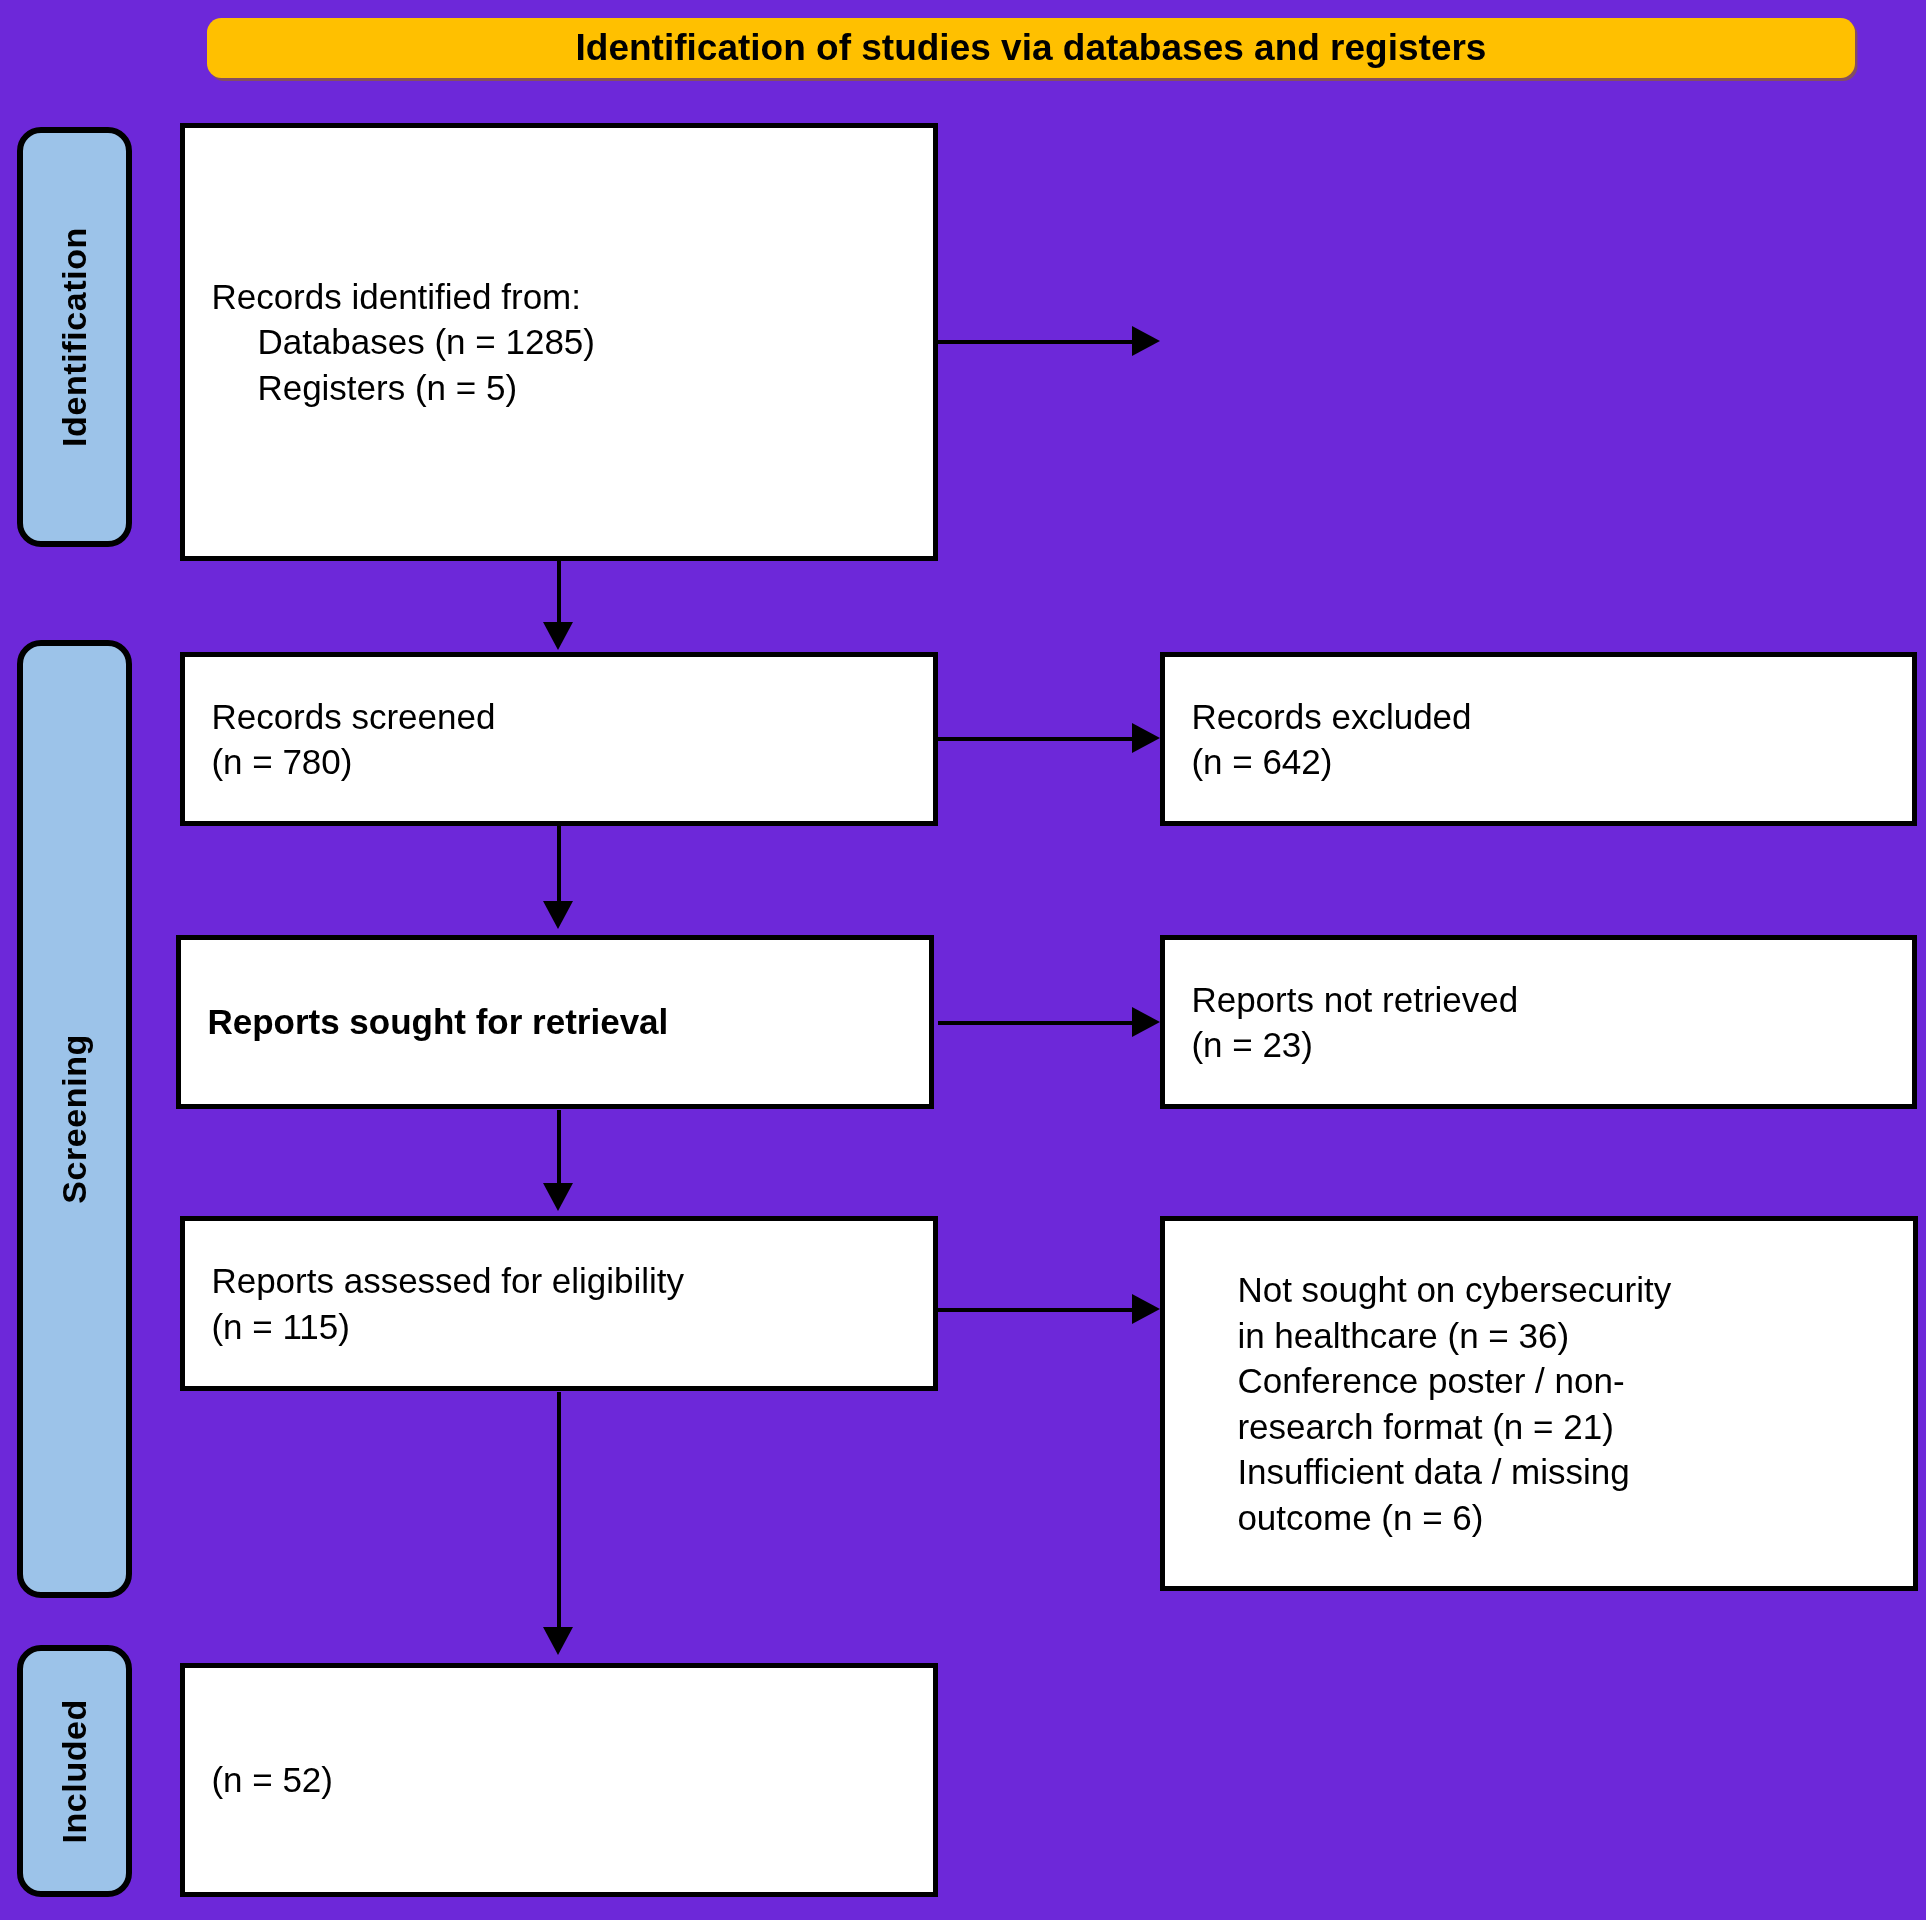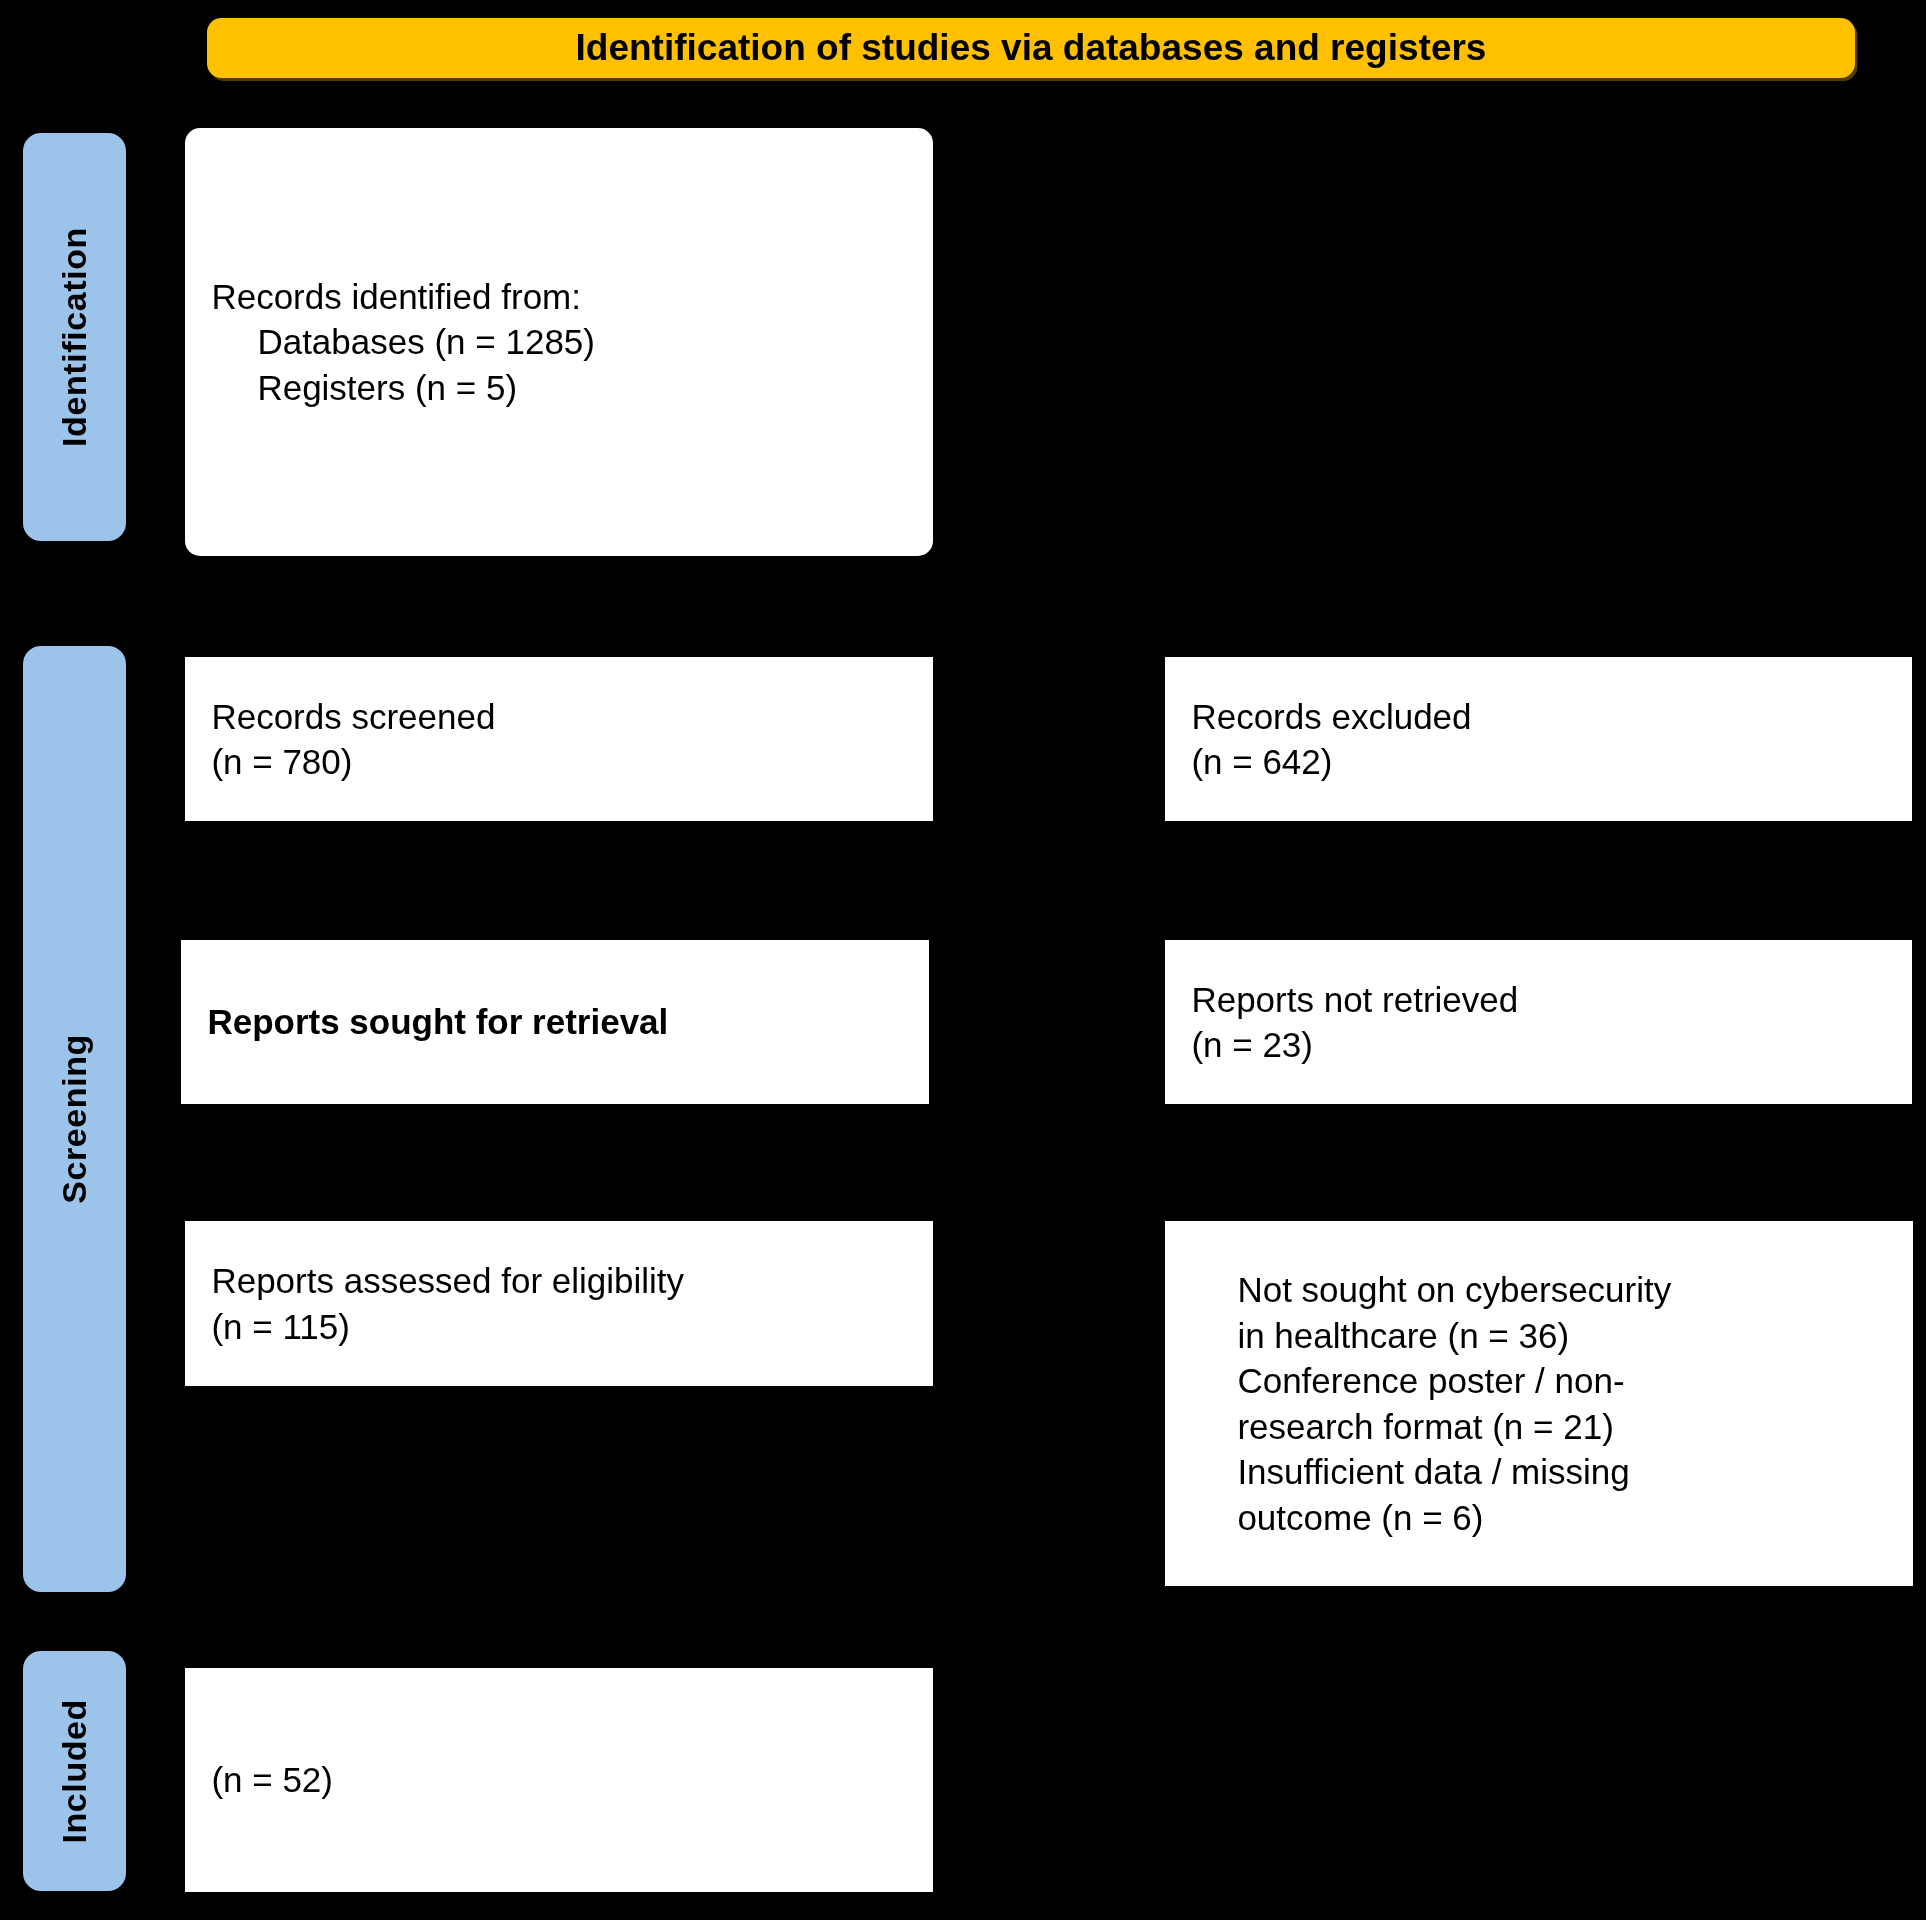--- a/index.html
+++ b/index.html
@@ -8,21 +8,21 @@
     background: #ffffff;
   }
   body {
     font-family: "Liberation Sans", sans-serif;
   }
 
   #prisma-root {
     position: relative;
     width: 1926px;
     height: 1921px;
-    background: #000000;
+    background: #6d28d9;
     overflow: hidden;
   }
 
   
   .header-banner {
     position: absolute;
     left: 207px;
     top: 18px;
     width: 1648px;
     height: 60px;
@@ -86,21 +86,21 @@
   .flow-line {
     font-size: 35px;
     line-height: 1.30;
     color: #000000;
     white-space: pre-wrap;
   }
   .flow-line.indent { padding-left: 46px; text-indent: 0; }
   .flow-line em { font-style: italic; }
 
   
-  #box-identified      { left: 180px;  top: 123px;  width: 758px; height: 438px; border-radius: 20px; }
+  #box-identified      { left: 180px;  top: 123px;  width: 758px; height: 438px; }
   #box-removed         { left: 1160px; top: 123px;  width: 757px; height: 438px; }
   #box-screened        { left: 180px;  top: 652px; width: 758px; height: 174px; }
   #box-rec-excluded    { left: 1160px; top: 652px; width: 757px; height: 174px; }
   #box-sought          { left: 176px;  top: 935px; width: 758px; height: 174px; font-weight: bold; }
   #box-not-retrieved   { left: 1160px; top: 935px; width: 757px; height: 174px; }
   #box-eligibility     { left: 180px;  top: 1216px; width: 758px; height: 175px; }
   #box-rep-excluded    { left: 1160px; top: 1216px; width: 758px; height: 375px; }
   #box-included        { left: 180px;  top: 1663px; width: 758px; height: 234px; }
 
   

